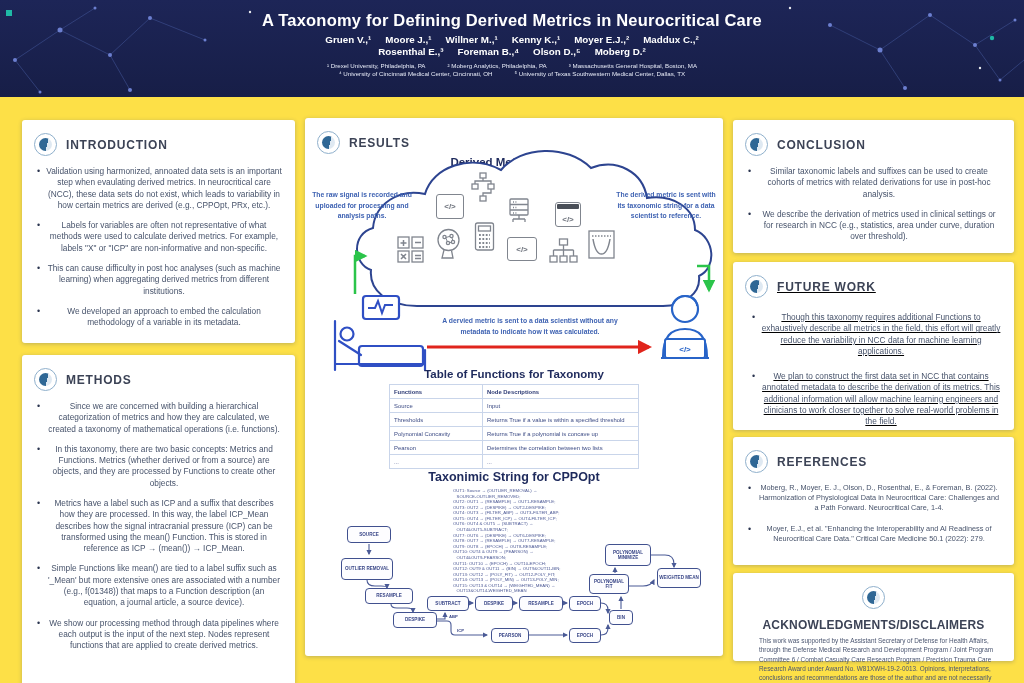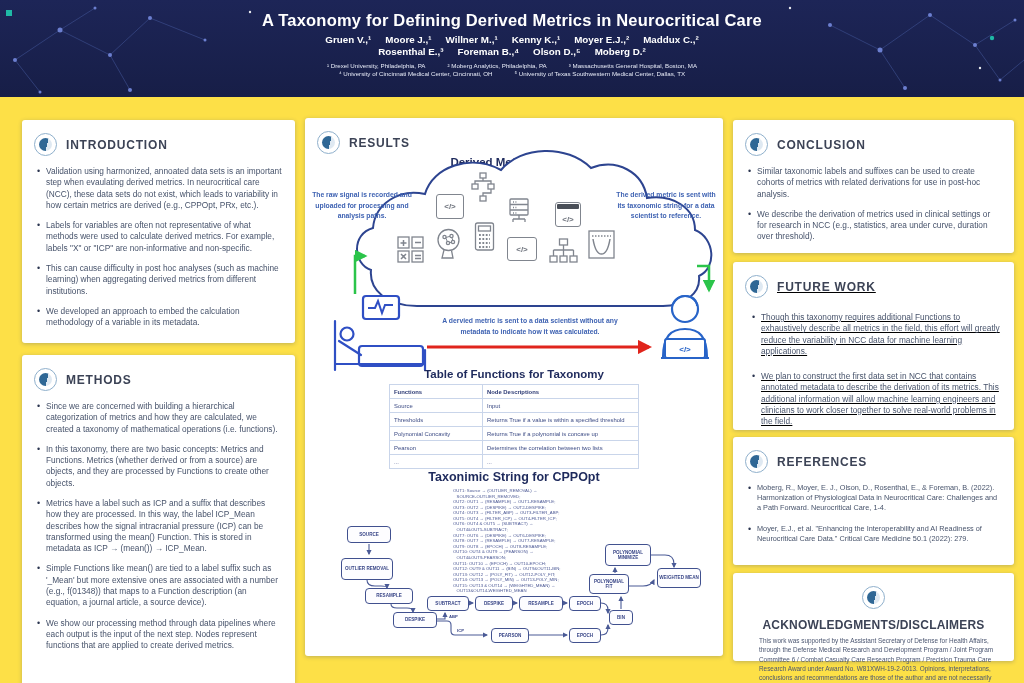--- a/index.html
+++ b/index.html
@@ -20,21 +20,21 @@
   
   .card{position:absolute;background:#fff;border-radius:3px;
         box-shadow:0 1px 4px rgba(50,70,120,.30);}
   .sec-head{display:flex;align-items:center;gap:9px;padding:13px 12px 4px 12px;}
   .sec-head h2{margin:0;font-size:12px;font-weight:700;color:#3c4356;letter-spacing:.8px;}
   .sec-icon{flex:0 0 auto;width:21px;height:21px;border:1.5px solid #8fb0cc;border-radius:50%;
             display:flex;align-items:center;justify-content:center;background:#fff;}
   .sec-icon-in{width:13px;height:13px;border-radius:50%;
             background:linear-gradient(105deg,#2f6795 60%,#dfe9f2 60%);}
   .bullets{list-style:none;margin:6px 0 0 0;padding:0 13px 0 24px;}
-  .bullets li{position:relative;margin-bottom:9px;font-size:8.3px;line-height:1.36;color:#47536b;}
+  .bullets li{position:relative;margin-bottom:9px;font-size:8.3px;line-height:1.36;color:#47536b;text-align:center;}
   .bullets li::before{content:"•";position:absolute;left:-9px;top:-1px;color:#2b3550;font-size:9px;}
   .bullets.refs li{font-size:7.3px;margin-bottom:11px;}
   .ack-text{font-size:6.4px;line-height:1.45;color:#4a5570;padding:4px 16px 0 26px;}
   
   #results-card{left:305px;top:118px;width:418px;height:538px;overflow:hidden;}
   #results-card .abs{position:absolute;}
   .rhead{position:absolute;left:0;width:418px;text-align:center;font-weight:700;color:#1e2a5c;}
   .dlabel{position:absolute;text-align:center;color:#3e62b2;font-size:6.8px;font-weight:700;line-height:1.55;}
   .cicon{position:absolute;display:flex;align-items:center;justify-content:center;}
   .cicon svg{display:block;}
@@ -125,21 +125,21 @@
   <div class="card" style="left:22px;top:355px;width:273px;height:339px;">
     <div class="sec-head">
       <span class="sec-icon">
           <span class="sec-icon-in"></span>
         </span>
       <h2>METHODS</h2>
     </div>
     <ul class="bullets">
       <li>Since we are concerned with building a hierarchical categorization of metrics and how they are calculated, we created a taxonomy of mathematical operations (i.e. functions).</li>
       <li>In this taxonomy, there are two basic concepts: Metrics and Functions. Metrics (whether derived or from a source) are objects, and they are processed by Functions to create other objects.</li>
-      <li>Metrics have a label such as ICP and a suffix that describes how they are processed. In this way, the label ICP_Mean describes how the signal intracranial pressure (ICP) can be transformed using the mean() Function. This is stored in metadata as ICP → (mean()) → ICP_Mean.</li>
+      <li>Metrics have a label such as ICP and a suffix that describes how they are processed. In this way, the label ICP_Mean describes how the signal intracranial pressure (ICP) can be transformed using the mean() Function. This is stored in reference as ICP → (mean()) → ICP_Mean.</li>
       <li>Simple Functions like mean() are tied to a label suffix such as '_Mean' but more extensive ones are associated with a number (e.g., f(01348)) that maps to a Function description (an equation, a journal article, a source device).</li>
       <li>We show our processing method through data pipelines where each output is the input of the next step. Nodes represent functions that are applied to create derived metrics.</li>
     </ul>
   </div>
 
   <div class="card" id="results-card">
     <div class="sec-head abs" style="left:0;top:0;justify-content:space-between;">
       <span class="sec-icon">
           <span class="sec-icon-in"></span>
         </span>

